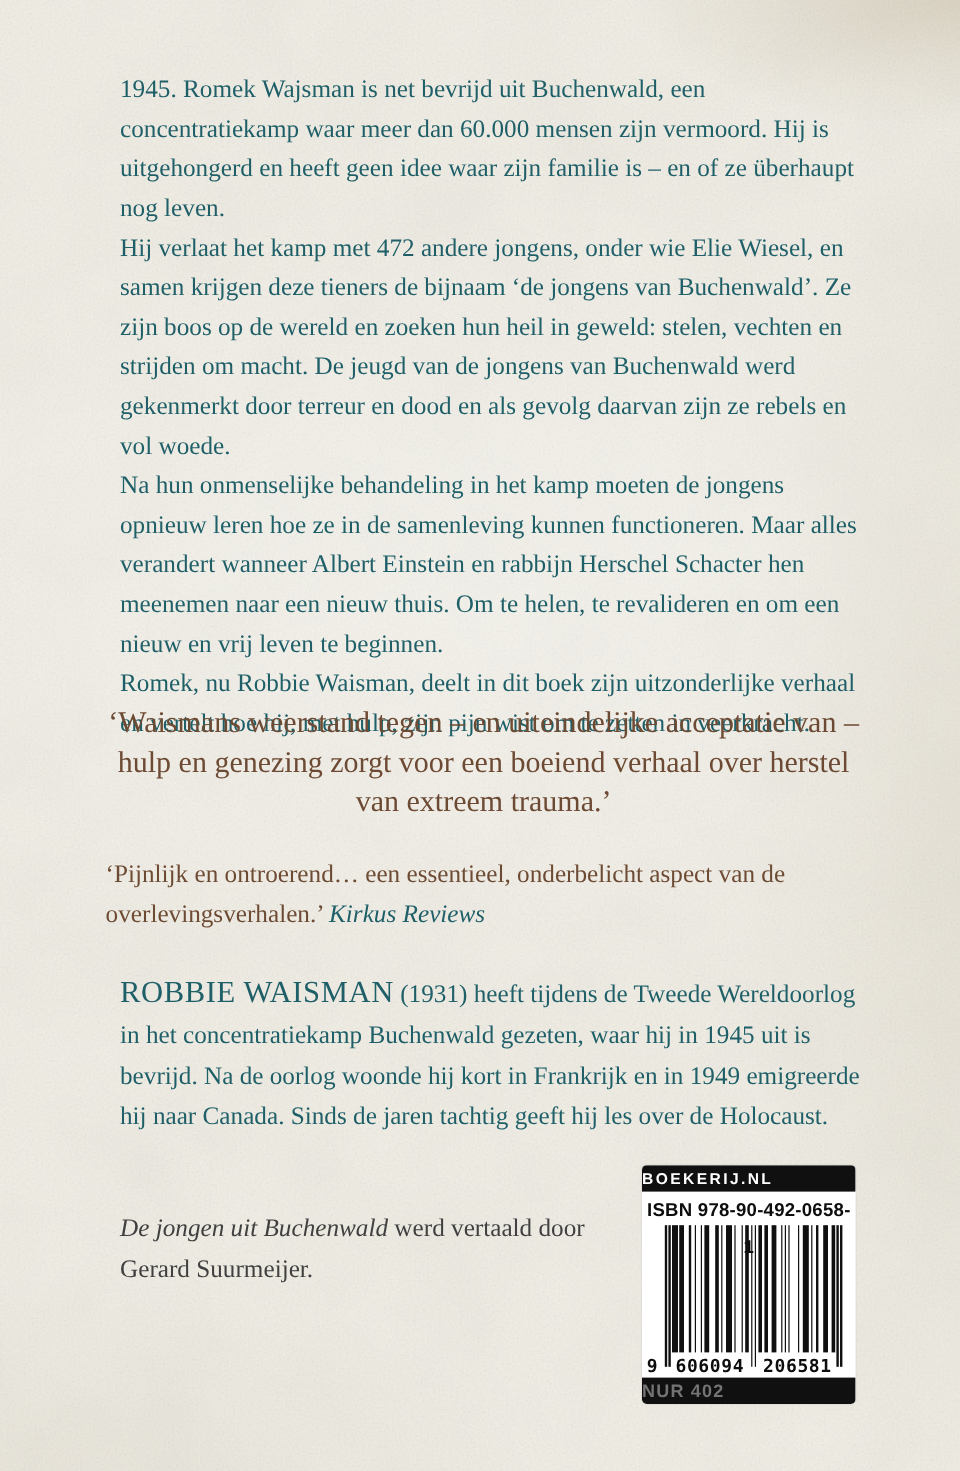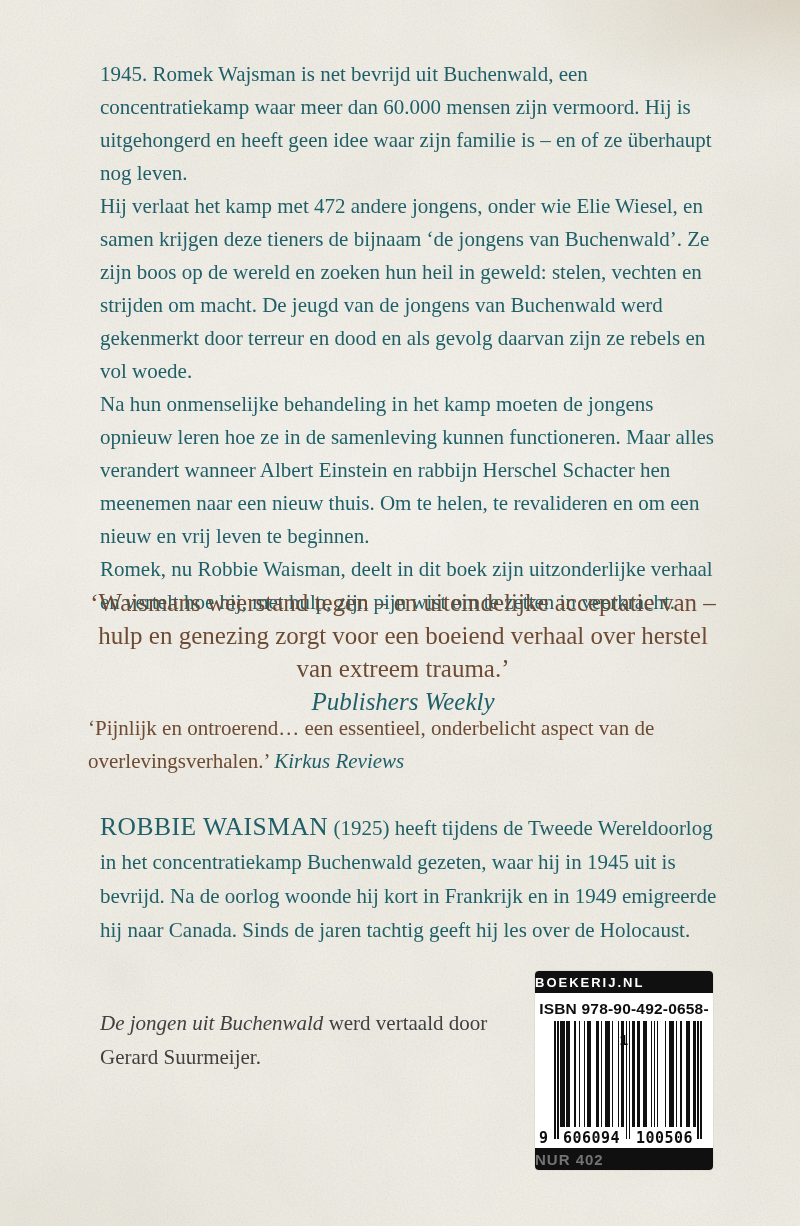--- a/index.html
+++ b/index.html
@@ -121,46 +121,45 @@
 
     <div class="synopsis">
       <p>1945. Romek Wajsman is net bevrijd uit Buchenwald, een concentratiekamp waar meer dan 60.000 mensen zijn vermoord. Hij is uitgehongerd en heeft geen idee waar zijn familie is – en of ze überhaupt nog leven.</p>
       <p>Hij verlaat het kamp met 472 andere jongens, onder wie Elie Wiesel, en samen krijgen deze tieners de bijnaam ‘de jongens van Buchenwald’. Ze zijn boos op de wereld en zoeken hun heil in geweld: stelen, vechten en strijden om macht. De jeugd van de jongens van Buchenwald werd gekenmerkt door terreur en dood en als gevolg daarvan zijn ze rebels en vol woede.</p>
       <p>Na hun onmenselijke behandeling in het kamp moeten de jongens opnieuw leren hoe ze in de samenleving kunnen functioneren. Maar alles verandert wanneer Albert Einstein en rabbijn Herschel Schacter hen meenemen naar een nieuw thuis. Om te helen, te revalideren en om een nieuw en vrij leven te beginnen.</p>
       <p>Romek, nu Robbie Waisman, deelt in dit boek zijn uitzonderlijke verhaal en vertelt hoe hij, met hulp, zijn pijn wist om te zetten in veerkracht.</p>
     </div>
 
     <div class="review1">
       <span>‘Waismans weerstand tegen – en uiteindelijke acceptatie van – hulp en genezing zorgt voor een boeiend verhaal over herstel van extreem trauma.’</span>
-      <span class="attribution">Publishers Weekly</span>
     </div>
 
     <div class="review2">
       <span>‘Pijnlijk en ontroerend… een essentieel, onderbelicht aspect van de overlevingsverhalen.’</span>
       <span class="src">Kirkus Reviews</span>
     </div>
 
     <div class="bio">
       <span class="author-name">ROBBIE WAISMAN</span>
-      <span>(1925) heeft tijdens de Tweede Wereldoorlog in het concentratiekamp Buchenwald gezeten, waar hij in 1945 uit is bevrijd. Na de oorlog woonde hij kort in Frankrijk en in 1949 emigreerde hij naar Canada. Sinds de jaren tachtig geeft hij les over de Holocaust.</span>
+      <span>(1931) heeft tijdens de Tweede Wereldoorlog in het concentratiekamp Buchenwald gezeten, waar hij in 1945 uit is bevrijd. Na de oorlog woonde hij kort in Frankrijk en in 1949 emigreerde hij naar Canada. Sinds de jaren tachtig geeft hij les over de Holocaust.</span>
     </div>
 
     <div class="translator">
       <span class="book-title">De jongen uit Buchenwald</span>
       <span>werd vertaald door Gerard Suurmeijer.</span>
     </div>
 
     <div class="label">
       <div class="band-top">BOEKERIJ.NL</div>
       <div class="isbn-line">ISBN 978-90-492-0658-1</div>
       <div class="barcode-wrap" id="barcode">
         <div class="ean-digits">
           <span class="d-first">9</span>
           <span class="d-g1">606094</span>
-          <span class="d-g2">100506</span>
+          <span class="d-g2">206581</span>
         </div>
       <div class="bar" style="left: 0px; width: 1.56px; height: 118px;"></div>
           <div class="bar" style="left: 3.12px; width: 1.56px; height: 118px;"></div>
           <div class="bar" style="left: 6.23px; width: 4.67px; height: 106px;"></div>
           <div class="bar" style="left: 12.46px; width: 3.12px; height: 106px;"></div>
           <div class="bar" style="left: 20.25px; width: 1.56px; height: 106px;"></div>
           <div class="bar" style="left: 24.93px; width: 1.56px; height: 106px;"></div>
           <div class="bar" style="left: 29.6px; width: 1.56px; height: 106px;"></div>
           <div class="bar" style="left: 32.72px; width: 4.67px; height: 106px;"></div>
           <div class="bar" style="left: 42.06px; width: 3.12px; height: 106px;"></div>

